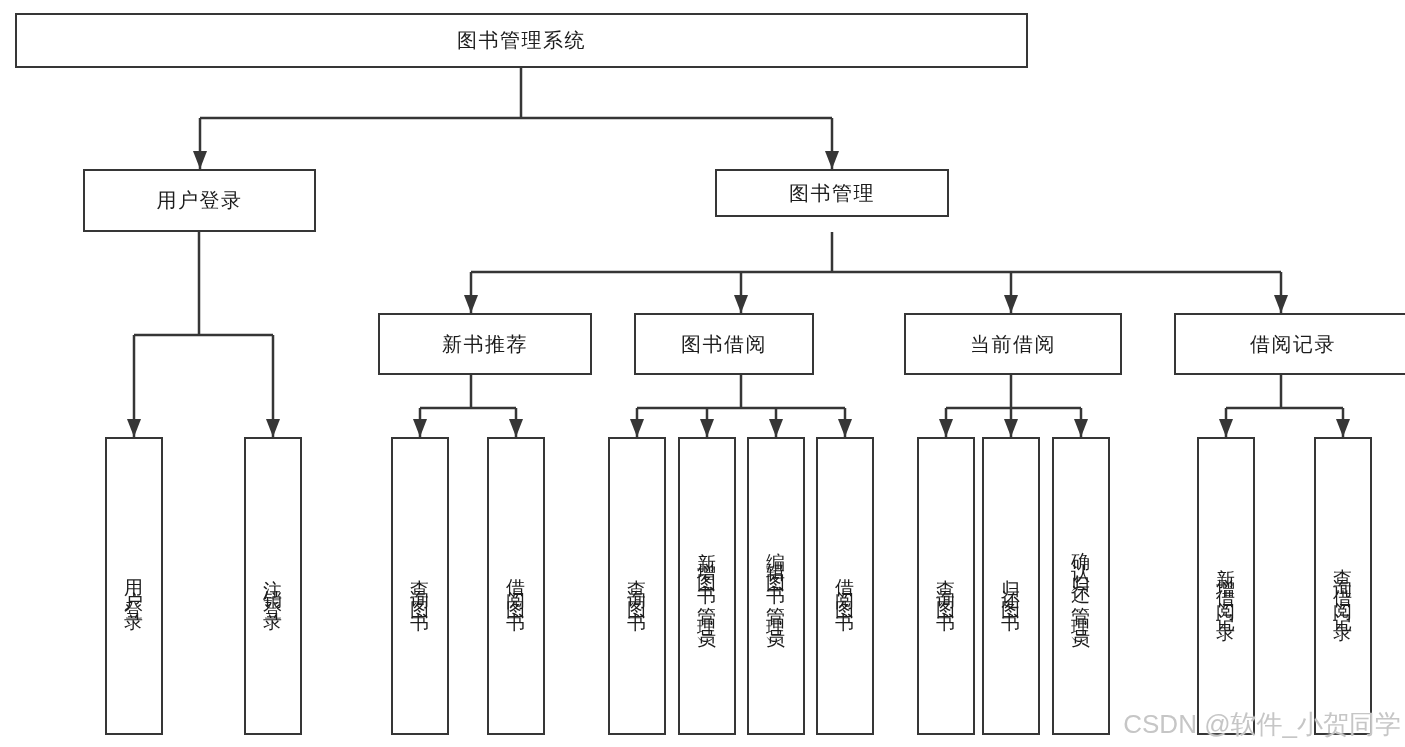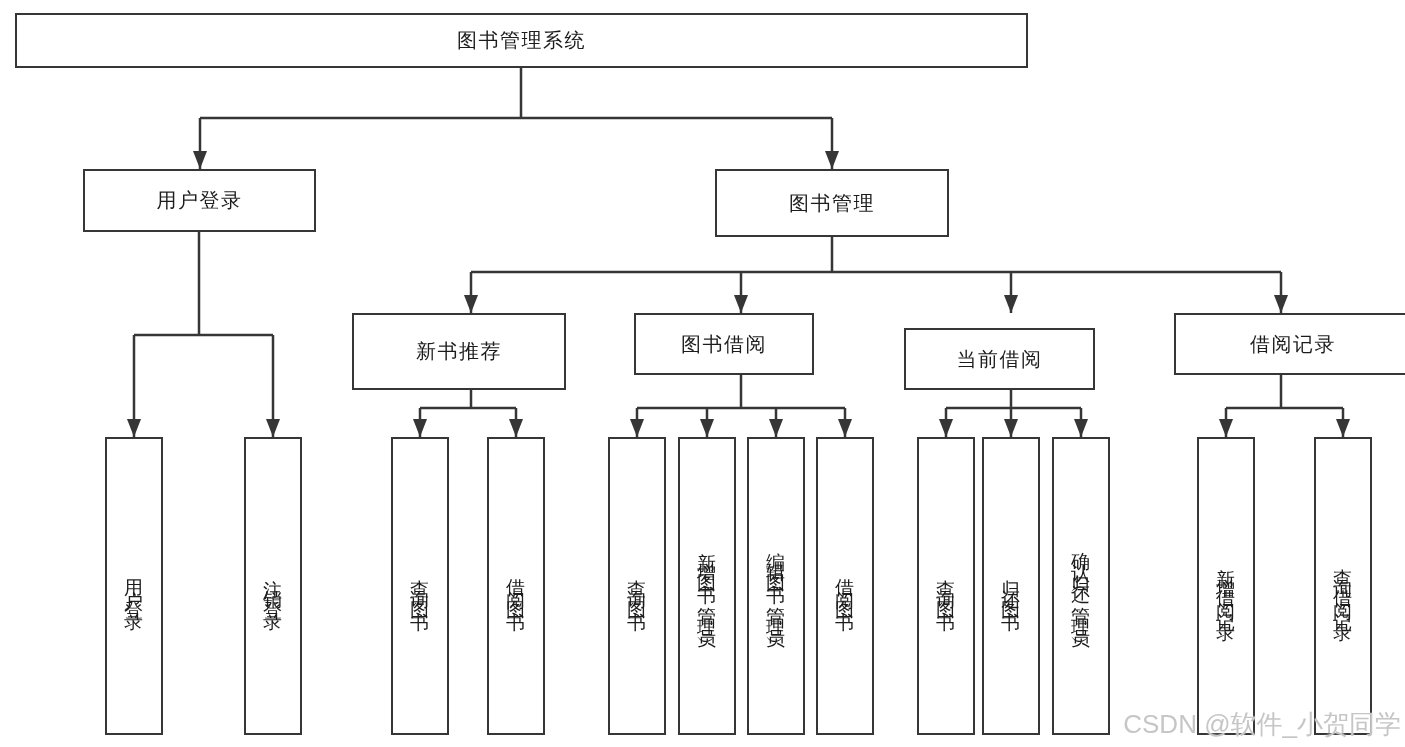--- a/index.html
+++ b/index.html
@@ -101,31 +101,31 @@
     </g>
   </svg>
 
   <div class="box lvl-h root-box">
     <span>图书管理系统</span>
   </div>
 
   <div class="box lvl-h" style="left:83px;top:169px;width:233px;height:63px">
     <span>用户登录</span>
   </div>
-  <div class="box lvl-h" style="left:715px;top:169px;width:234px;height:68px">
+  <div class="box lvl-h" style="left:715px;top:169px;width:234px;height:48px">
     <span>图书管理</span>
   </div>
 
-  <div class="box lvl-h" style="left:352px;top:313px;width:214px;height:77px">
+  <div class="box lvl-h" style="left:378px;top:313px;width:214px;height:62px">
     <span>新书推荐</span>
   </div>
   <div class="box lvl-h" style="left:634px;top:313px;width:180px;height:62px">
     <span>图书借阅</span>
   </div>
-  <div class="box lvl-h" style="left:904px;top:328px;width:191px;height:62px">
+  <div class="box lvl-h" style="left:904px;top:313px;width:218px;height:62px">
     <span>当前借阅</span>
   </div>
   <div class="box lvl-h" style="left:1174px;top:313px;width:238px;height:62px">
     <span>借阅记录</span>
   </div>
 
   <div class="box leaf" style="left:105px">
     <span class="v-text">用户登录</span>
   </div>
   <div class="box leaf" style="left:244px">

